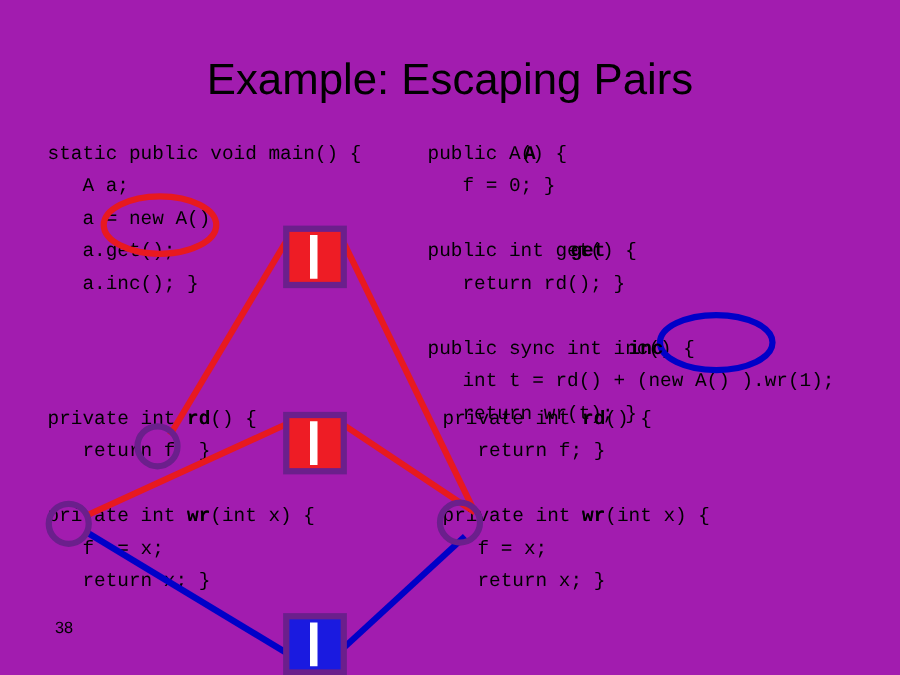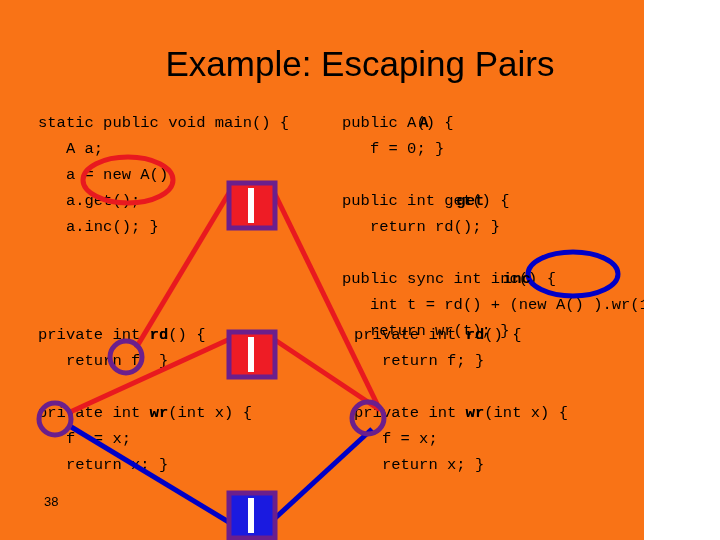--- a/index.html
+++ b/index.html
@@ -2,23 +2,23 @@
 <html><head>
 <meta charset="utf-8">
 <style>
   html, body {
     margin: 0;
     padding: 0;
     background: #ffffff;
   }
   #slide {
     position: relative;
-    width: 644px;
+    width: 720px;
     height: 540px;
-    background: #f97316;
+    background: #a21caf;
     overflow: hidden;
     font-family: "Liberation Sans", sans-serif;
   }
   #title {
     position: absolute;
     left: 0;
     top: 44px;
     width: 720px;
     text-align: center;
     font-family: "Liberation Sans", sans-serif;

